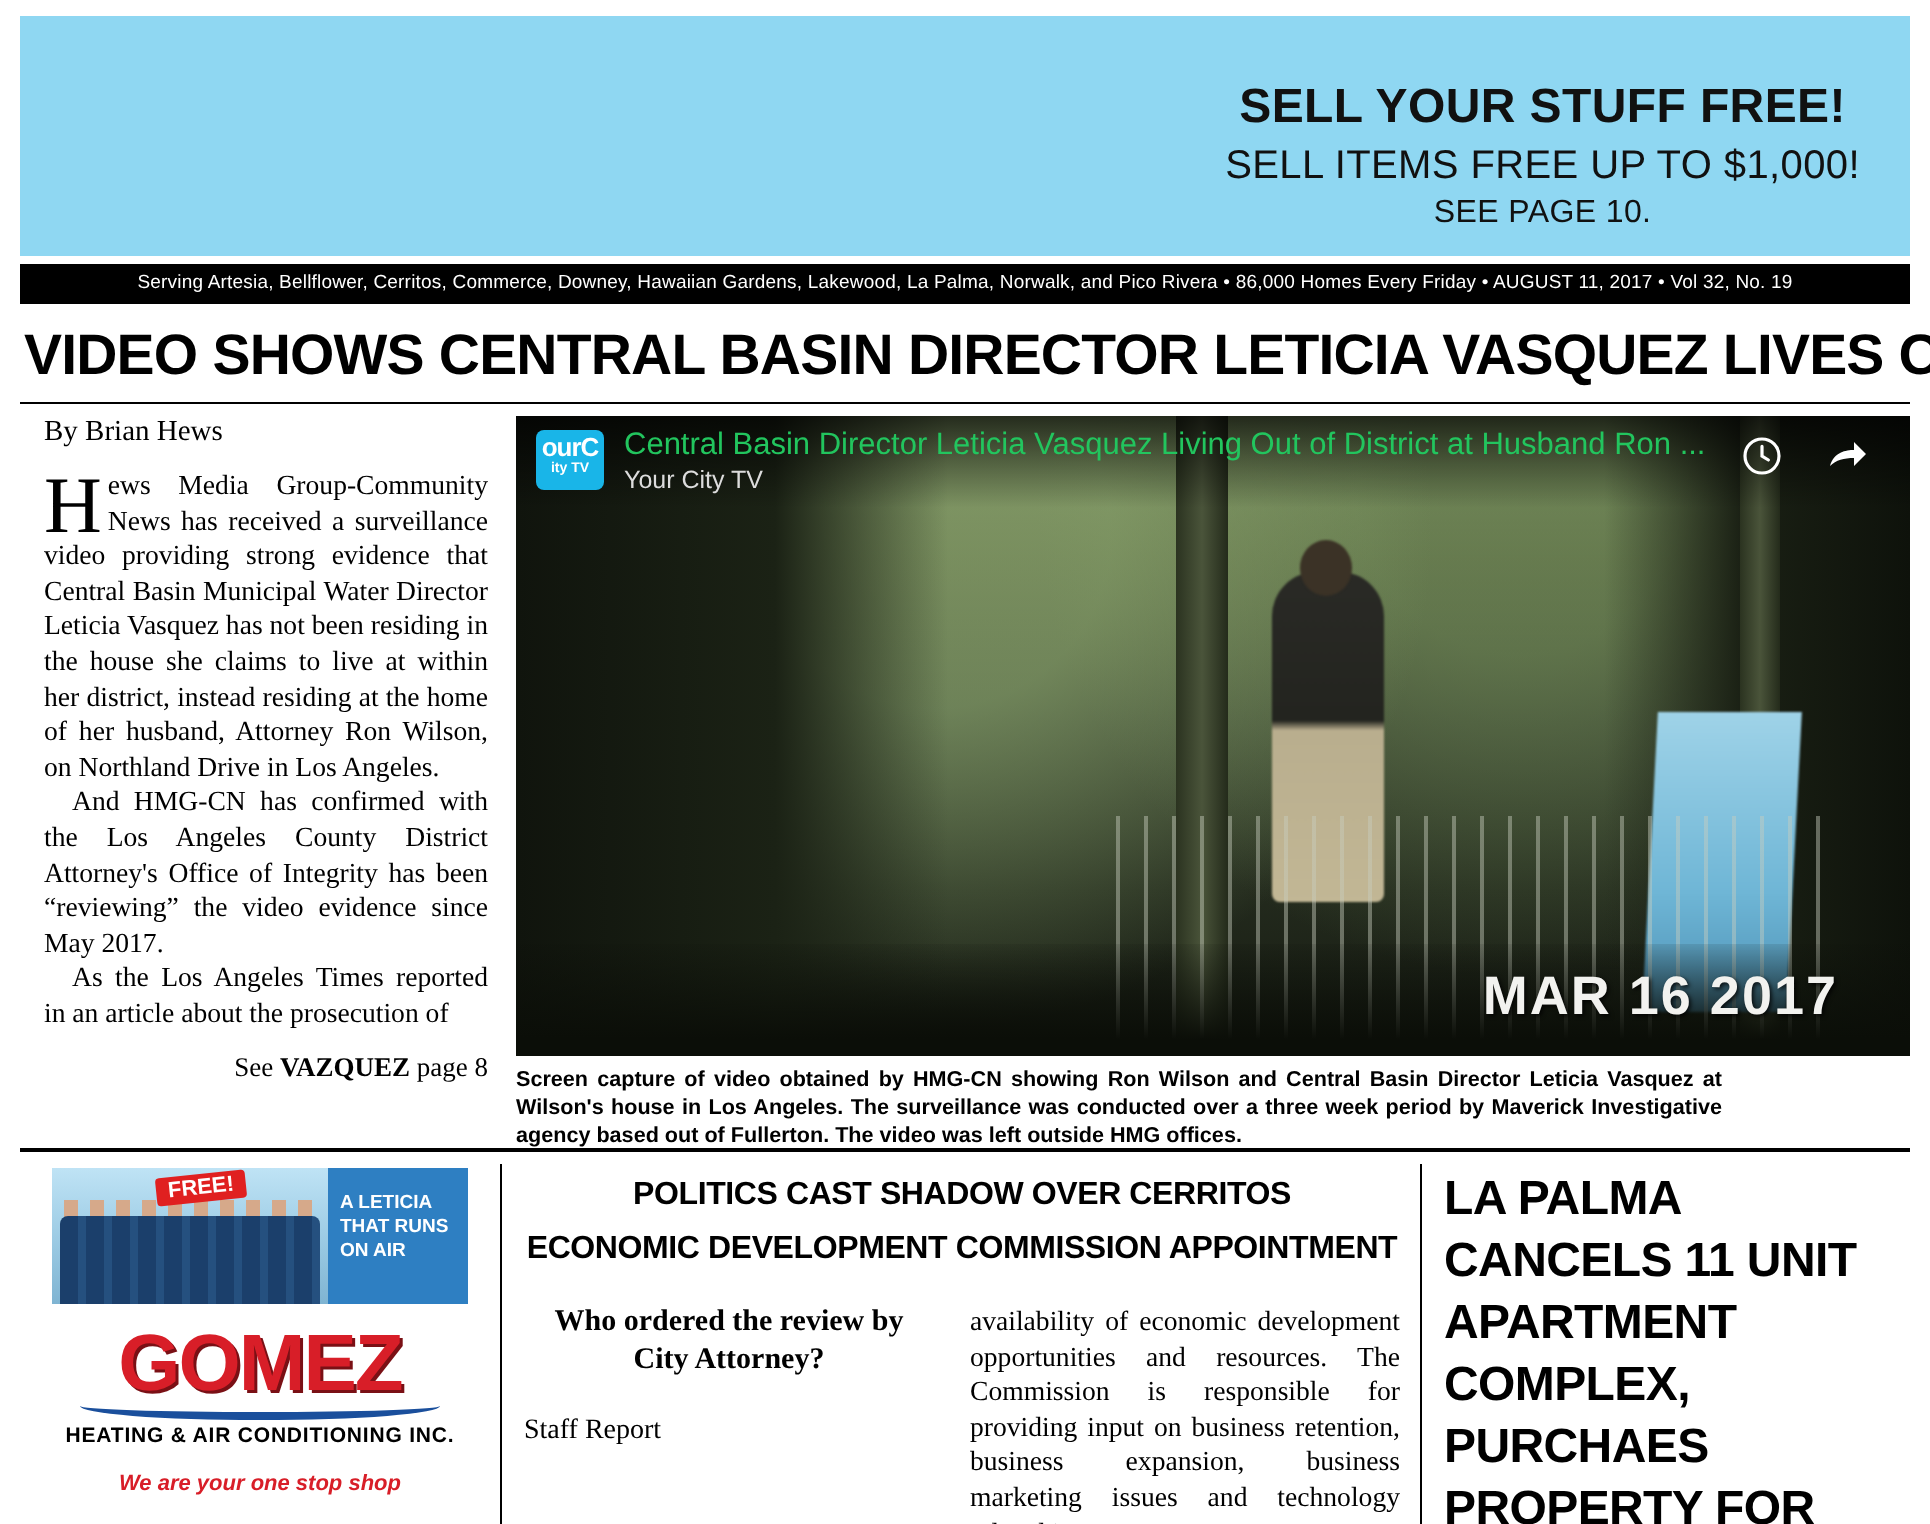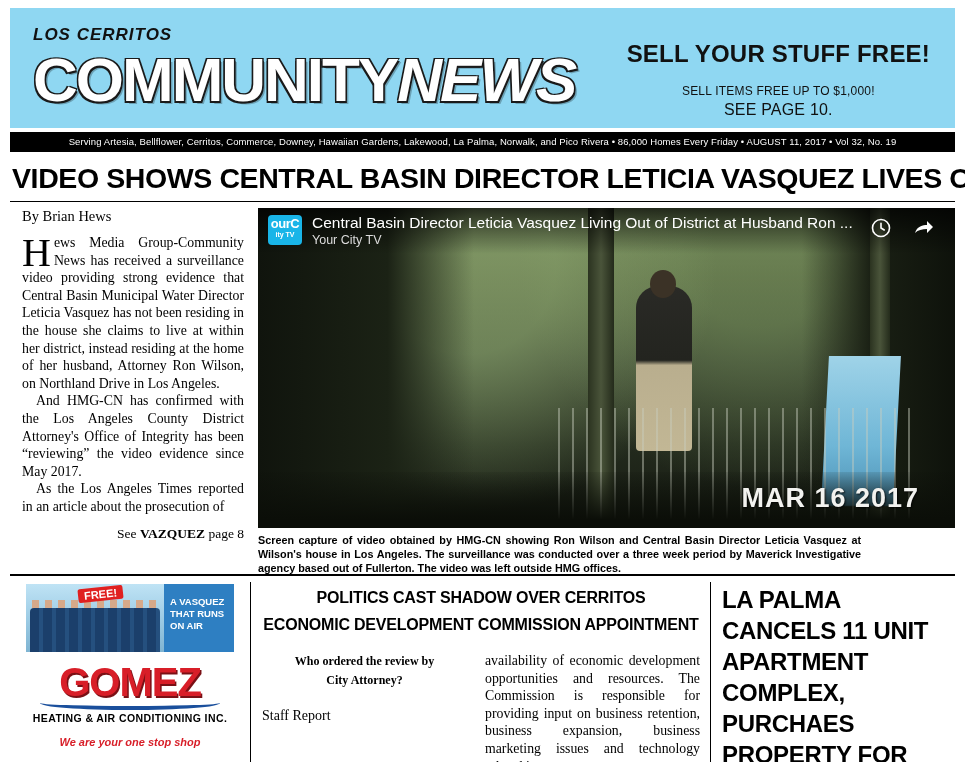--- a/index.html
+++ b/index.html
@@ -75,22 +75,22 @@
     font-size: 15px;
     letter-spacing: 0.3px;
   }
   .promo-2 {
     font-weight: bold;
     font-size: 24px;
     margin-top: 3px;
     letter-spacing: 0.2px;
   }
   .promo-3 {
-    font-size: 12px;
-    margin-top: 16px;
+    font-size: 20px;
+    margin-top: 4px;
     letter-spacing: 0.2px;
   }
   .promo-4 {
     font-size: 16px;
     margin-top: 3px;
     letter-spacing: 0.2px;
   }
 
   
   .serving-bar {
@@ -270,21 +270,21 @@
     font-weight: bold;
     text-align: center;
   }
   .vid-logo .l1 { font-size: 13px; line-height: 14px; padding-top: 2px; letter-spacing: -0.5px;}
   .vid-logo .l2 { font-size: 7px; line-height: 8px; }
   .vid-title {
     position: absolute;
     left: 54px;
     top: 6px;
     font-family: "Liberation Sans", sans-serif;
-    color: #ffffff;
+    color: #22c55e;
     font-size: 15.5px;
     white-space: nowrap;
     max-width: 560px;
     overflow: hidden;
     text-overflow: ellipsis;
   }
   .vid-sub {
     position: absolute;
     left: 54px;
     top: 25px;
@@ -452,21 +452,21 @@
   .center-cols {
     margin-top: 14px;
     display: flex;
     gap: 18px;
   }
   .cc-left { width: 205px; }
   .cc-right { width: 215px; }
   .deck {
     font-family: "Liberation Serif", serif;
     font-weight: bold;
-    font-size: 12px;
+    font-size: 15px;
     line-height: 19px;
     text-align: center;
   }
   .staff {
     margin-top: 18px;
     font-size: 14px;
   }
 
   .right-col {
     position: absolute;
@@ -481,24 +481,20 @@
     line-height: 31px;
     letter-spacing: -0.3px;
   }
 </style>
 </head>
 <body>
 
 <div class="page">
 
   <div class="masthead">
-    <div class="masthead-left">
-      <div class="kicker">LOS CERRITOS</div>
-      <div class="logo"><span>COMMUNITY</span><span class="news">NEWS</span></div>
-    </div>
     <div class="masthead-right">
       <div class="promo-2">SELL YOUR STUFF FREE!</div>
       <div class="promo-3">SELL ITEMS FREE UP TO $1,000!</div>
       <div class="promo-4">SEE PAGE 10.</div>
     </div>
   </div>
 
   <div class="serving-bar">Serving Artesia, Bellflower, Cerritos, Commerce, Downey, Hawaiian Gardens,  Lakewood, La Palma, Norwalk, and Pico Rivera  •  86,000 Homes Every Friday • AUGUST 11,  2017 • Vol 32, No. 19</div>
 
   <div class="main-headline">VIDEO SHOWS CENTRAL BASIN DIRECTOR LETICIA VASQUEZ LIVES OUTSIDE DISTRICT</div>
@@ -560,21 +556,21 @@
     <div class="vline v2"></div>
 
     <div class="ad">
       <div class="ad-top">
         <div class="ad-photo">
           <div class="ad-heads"></div>
           <div class="ad-people"></div>
           <div class="ad-burst">FREE!</div>
         </div>
         <div class="ad-side">
-          <div>A VASQUEZ</div>
+          <div>A LETICIA</div>
           <div>THAT RUNS</div>
           <div>ON AIR</div>
         </div>
       </div>
       <div class="ad-logo">GOMEZ</div>
       <div class="ad-swoosh"></div>
       <div class="ad-sub">HEATING &amp; AIR CONDITIONING INC.</div>
       <div class="ad-tag">We are your one stop shop</div>
     </div>
 

